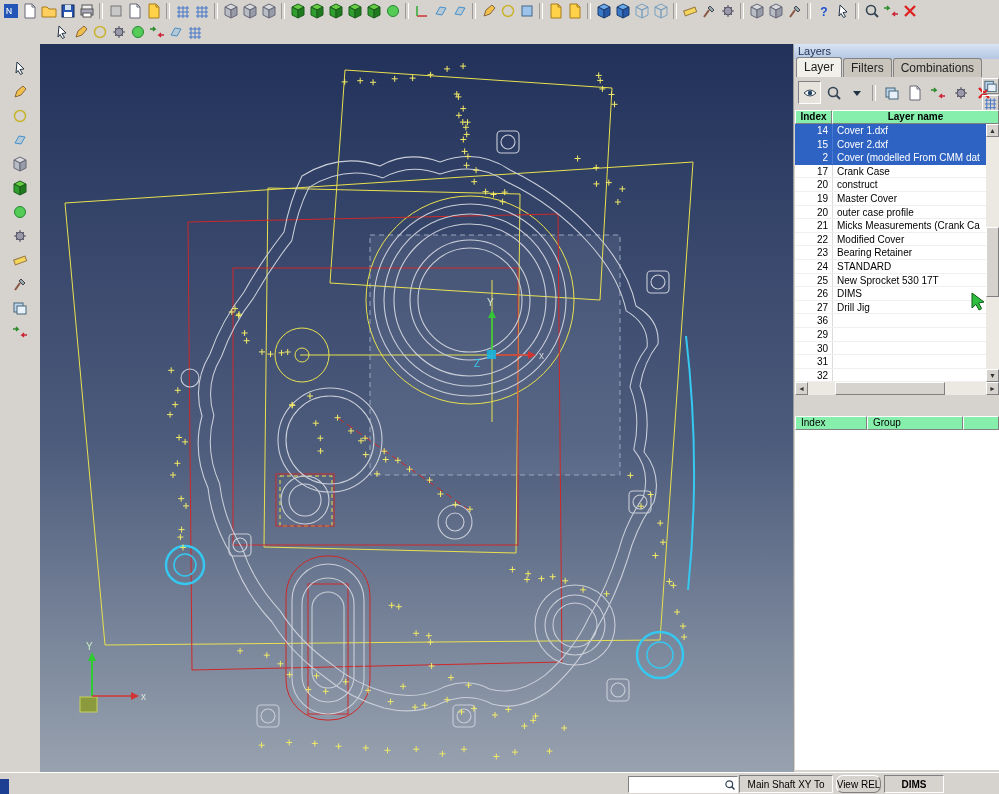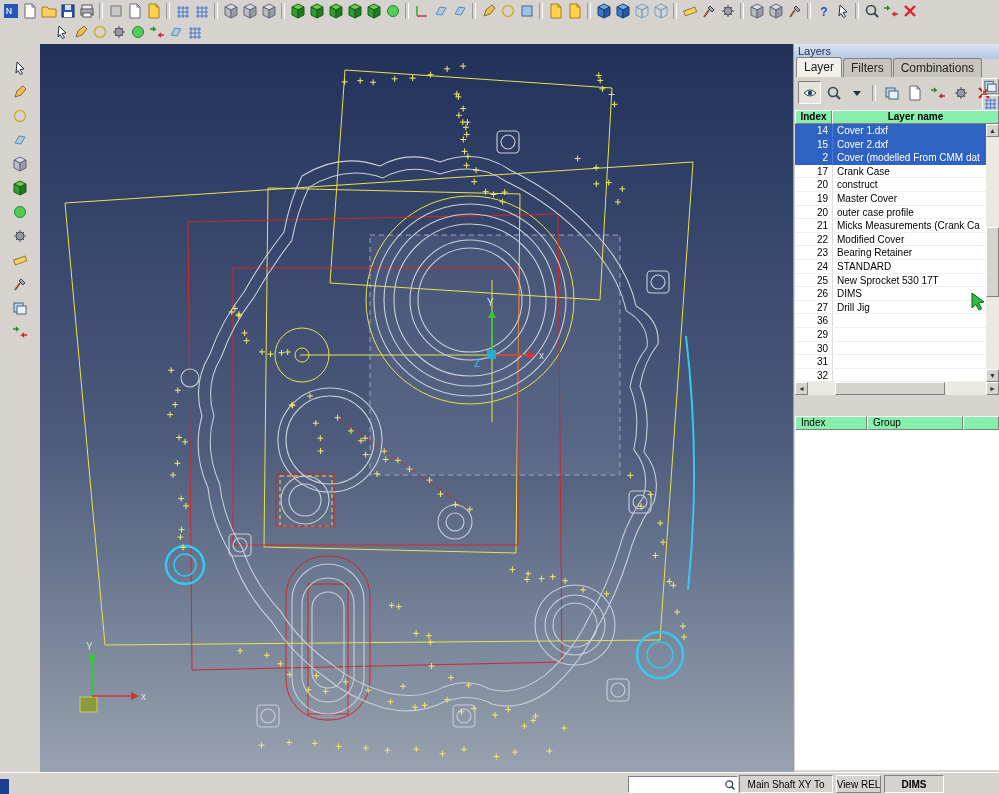--- a/index.html
+++ b/index.html
@@ -73,21 +73,21 @@
   .group-body{position:absolute;left:1px;right:1px;top:386px;bottom:2px;background:#fff;}
 
   
   .status-bar{position:absolute;left:0;top:772px;width:999px;height:22px;background:#d6d3ce;border-top:1px solid #fff;}
   .sb-search{position:absolute;left:628px;top:3px;width:108px;height:15px;background:#fff;display:flex;align-items:center;}
   .sb-input{flex:1;border:none;outline:none;height:12px;font-size:10px;min-width:0;background:transparent;font-family:"Liberation Sans",sans-serif;}
   .sb-mag{width:15px;height:14px;display:flex;align-items:center;justify-content:center;}
   .sb-field{position:absolute;top:2px;height:16px;font-size:10px;display:flex;align-items:center;justify-content:center;
             padding:8px 4px;box-sizing:border-box;white-space:nowrap;overflow:hidden;background:#d6d3ce;}
   .f1{left:739px;width:94px;}
-  .f2{left:836px;width:45px;}
+  .f2{left:836px;width:45px;border-radius:7px;}
   .f3{left:884px;width:60px;font-weight:bold;}
 
   .corner-frag{position:absolute;left:0;top:779px;width:9px;height:15px;background:#1c3f94;}
   .mouse-cursor{position:absolute;left:970px;top:292px;width:18px;height:20px;}
 </style>
 </head>
 <body>
 
 <div class="app">
 

